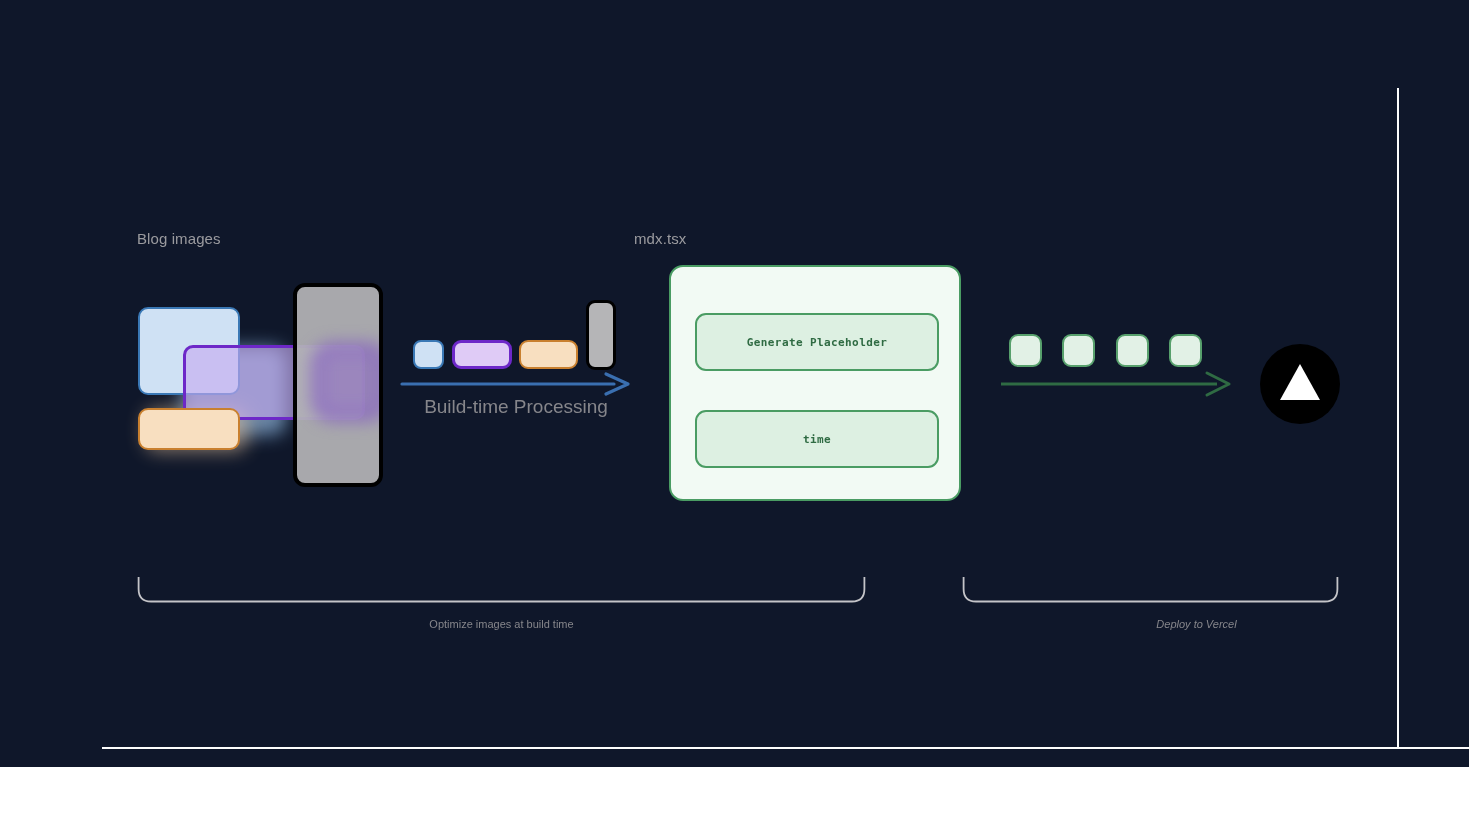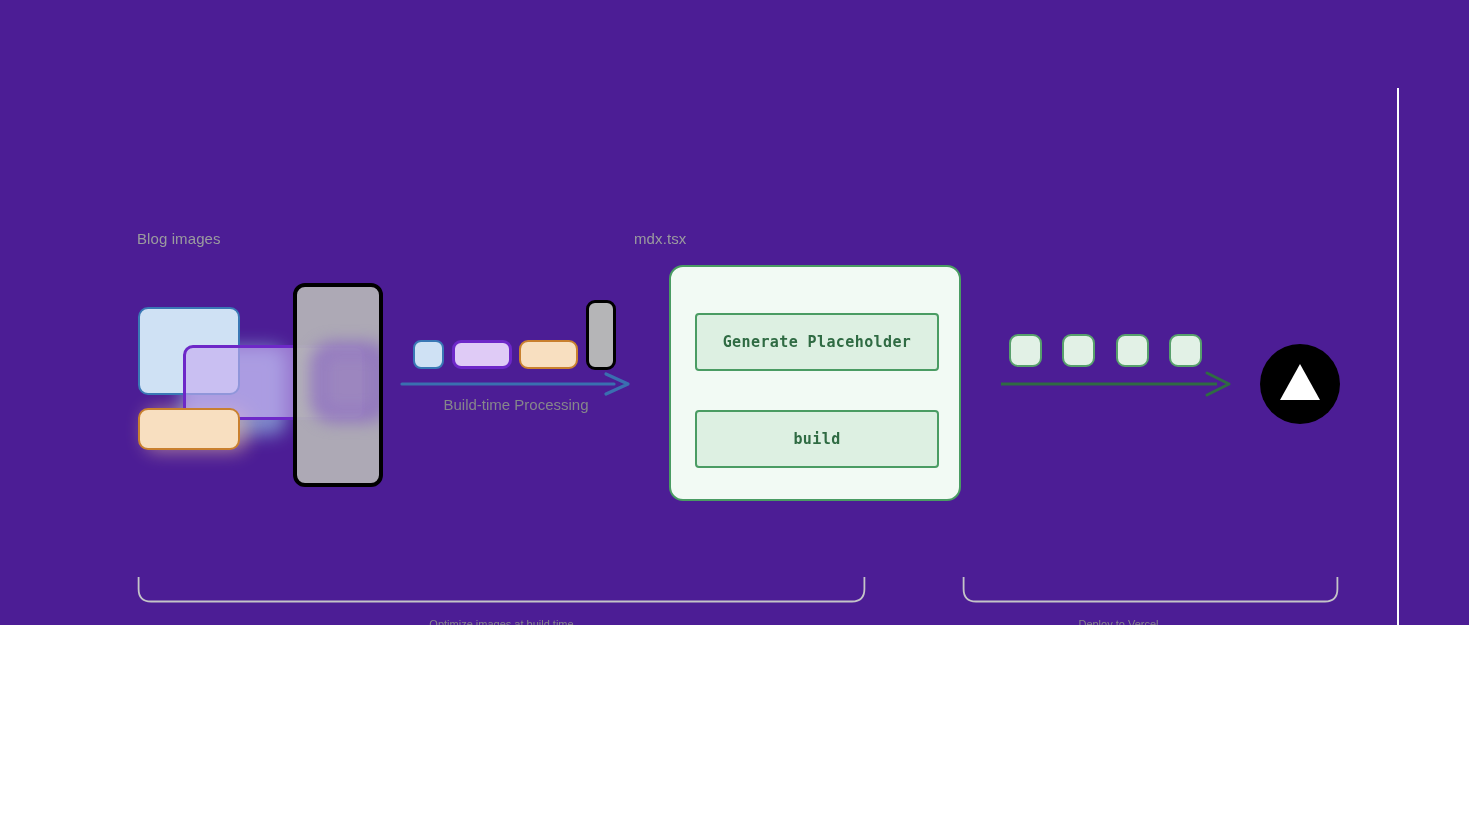--- a/index.html
+++ b/index.html
@@ -3,22 +3,22 @@
 <meta charset="utf-8">
 <style>
   html, body {
     margin: 0;
     padding: 0;
     background: #ffffff;
   }
   #canvas {
     position: relative;
     width: 1469px;
-    height: 625px;
-    background: #4c1d95;
+    height: 767px;
+    background: #0f172a;
     overflow: hidden;
     font-family: "Liberation Sans", sans-serif;
   }
 
   
   .guide-v {
     position: absolute;
     left: 1397px;
     top: 88px;
     width: 2px;
@@ -140,21 +140,21 @@
   #arrow-build {
     position: absolute;
     left: 396px; top: 368px;
     width: 240px; height: 32px;
   }
   #label-build-processing {
     position: absolute;
     left: 396px; top: 396px;
     width: 240px;
     text-align: center;
-    font-size: 15px;
+    font-size: 19px;
     color: #86868b;
     white-space: nowrap;
   }
 
   
   #mdx-container {
     position: absolute;
     left: 669px; top: 265px;
     width: 292px; height: 236px;
     box-sizing: border-box;
@@ -162,26 +162,26 @@
     border: 2.5px solid #4a9c63;
     border-radius: 14px;
   }
   .mdx-card {
     position: absolute;
     left: 24px;
     width: 244px; height: 58px;
     box-sizing: border-box;
     background: #ddf0e2;
     border: 2.5px solid #4a9c63;
-    border-radius: 4px;
+    border-radius: 11px;
     display: flex;
     align-items: center;
     justify-content: center;
     font-family: "DejaVu Sans Mono", "Liberation Mono", monospace;
-    font-size: 15px;
+    font-size: 11px;
     font-weight: bold;
     color: #2f6b43;
     letter-spacing: 0.4px;
   }
   #mdx-card-generate-placeholder { top: 46px; }
   #mdx-card-sharp { top: 143px; }
 
   
   .deploy-chip {
     position: absolute;
@@ -219,21 +219,21 @@
 
   .brace-caption {
     position: absolute;
     top: 618px;
     text-align: center;
     font-size: 11px;
     color: #86868b;
     white-space: nowrap;
   }
   #caption-build  { left: 137px; width: 729px; }
-  #caption-deploy { left: 930px; width: 377px; }
+  #caption-deploy { left: 1008px; width: 377px; font-style: italic; }
 </style>
 </head>
 <body>
 
 <div id="canvas">
 
   <div class="guide-v"></div>
   <div class="guide-h"></div>
 
   <div class="section-label" id="label-blog-images">Blog images</div>
@@ -259,21 +259,21 @@
 
   <svg id="arrow-build" viewBox="0 0 240 32">
     <line x1="6" y1="16" x2="218" y2="16" stroke="#3a6fb0" stroke-width="3.2" stroke-linecap="round"></line>
     <path d="M 210 6 L 232 16 L 210 26" fill="none" stroke="#3a6fb0" stroke-width="3.2" stroke-linecap="round" stroke-linejoin="round"></path>
   </svg>
 
   <div id="label-build-processing">Build-time Processing</div>
 
   <div id="mdx-container">
     <div class="mdx-card" id="mdx-card-generate-placeholder">Generate Placeholder</div>
-    <div class="mdx-card" id="mdx-card-sharp">build</div>
+    <div class="mdx-card" id="mdx-card-sharp">time</div>
   </div>
 
   <div class="deploy-chip" id="deploy-chip-1"></div>
   <div class="deploy-chip" id="deploy-chip-2"></div>
   <div class="deploy-chip" id="deploy-chip-3"></div>
   <div class="deploy-chip" id="deploy-chip-4"></div>
 
   <svg id="arrow-deploy" viewBox="0 0 240 32">
     <line x1="6" y1="16" x2="222" y2="16" stroke="#2f6b43" stroke-width="3" stroke-linecap="butt"></line>
     <path d="M 212 5 L 234 16 L 212 27" fill="none" stroke="#2f6b43" stroke-width="3" stroke-linecap="round" stroke-linejoin="round"></path>

